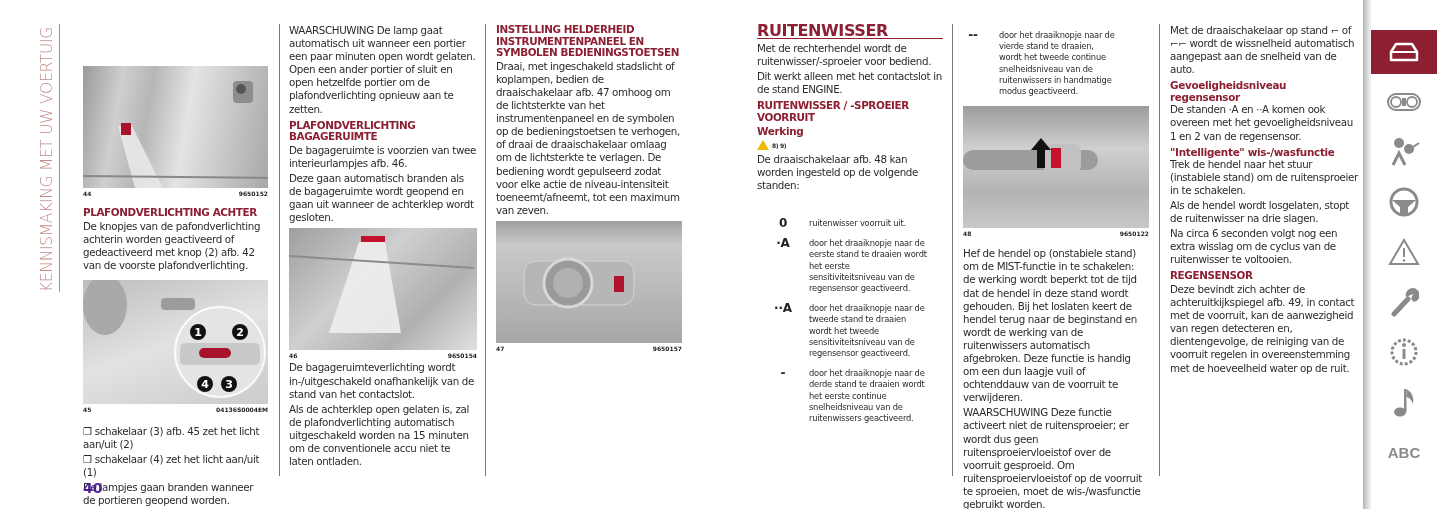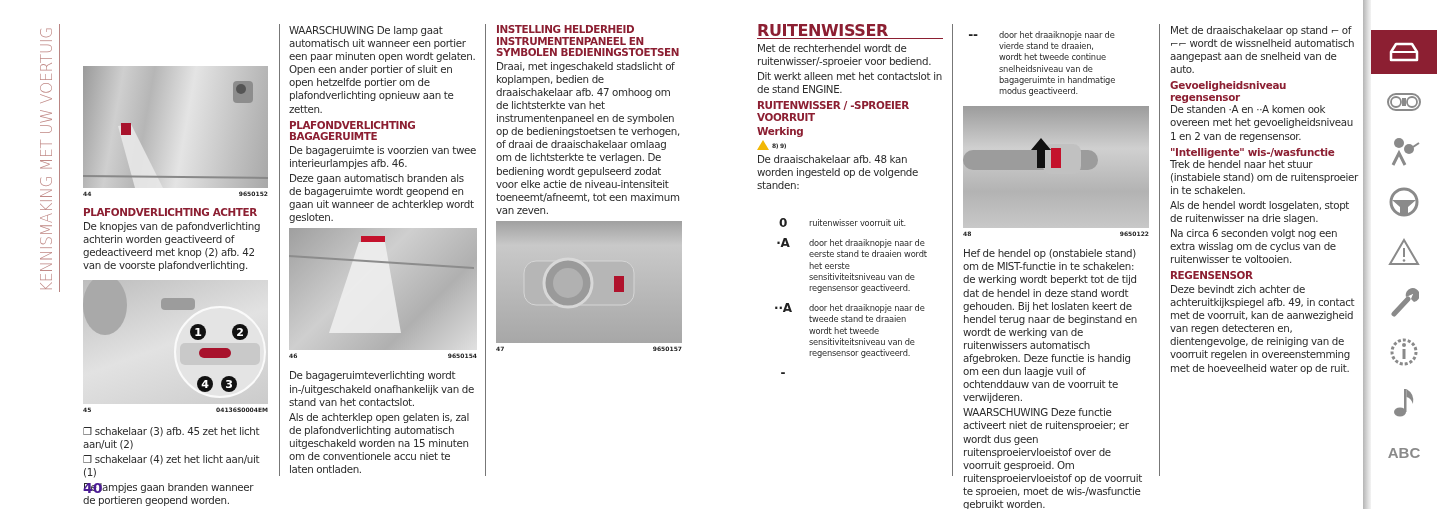--- a/index.html
+++ b/index.html
@@ -106,21 +106,21 @@
     <svg width="185" height="122">
       <polygon points="70,14 96,14 112,105 40,105" fill="#eeeeee" opacity="0.9"></polygon>
       <rect x="72" y="8" width="24" height="6" fill="#c4122c"></rect>
       <line x1="0" y1="28" x2="185" y2="40" stroke="#8c8c8c" stroke-width="2"></line>
     </svg>
   </div>
   <div class="figcap">
     <span>46</span>
     <span>9650154</span>
   </div>
-  <p style="margin-top:8px;">De bagageruimteverlichting wordt in-/uitgeschakeld onafhankelijk van de stand van het contactslot.</p>
+  <p style="">De bagageruimteverlichting wordt in-/uitgeschakeld onafhankelijk van de stand van het contactslot.</p>
   <p>Als de achterklep open gelaten is, zal de plafondverlichting automatisch uitgeschakeld worden na 15 minuten om de conventionele accu niet te laten ontladen.</p>
 </div>
 
 <div class="vrule" style="left:485px; height:452px;"></div>
 
 <div class="col" style="left:496px; width:186px;">
   <h3 class="red" style="margin-top:0;">INSTELLING HELDERHEID INSTRUMENTENPANEEL EN SYMBOLEN BEDIENINGSTOETSEN</h3>
   <p>Draai, met ingeschakeld stadslicht of koplampen, bedien de draaischakelaar afb. 47 omhoog om de lichtsterkte van het instrumentenpaneel en de symbolen op de bedieningstoetsen te verhogen, of draai de draaischakelaar omlaag om de lichtsterkte te verlagen. De bediening wordt gepulseerd zodat voor elke actie de niveau-intensiteit toeneemt/afneemt, tot een maximum van zeven.</p>
   <div class="figure" style="height:122px; margin-top:4px; background:linear-gradient(180deg,#a0a0a0 0%,#c9c9c9 20%,#a7a7a7 100%);">
     <svg width="183" height="122">
@@ -157,30 +157,31 @@
     <div class="pos">
       <span class="sym">·A</span>
       <span class="txt">door het draaiknopje naar de eerste stand te draaien wordt het eerste sensitiviteitsniveau van de regensensor geactiveerd.</span>
     </div>
     <div class="pos">
       <span class="sym">··A</span>
       <span class="txt">door het draaiknopje naar de tweede stand te draaien wordt het tweede sensitiviteitsniveau van de regensensor geactiveerd.</span>
     </div>
     <div class="pos">
       <span class="sym">-</span>
+      <span class="txt">door het draaiknopje naar de derde stand te draaien wordt het eerste continue snelheidsniveau van de ruitenwissers geactiveerd.</span>
     </div>
   </div>
 </div>
 
 <div class="vrule" style="left:952px; height:452px;"></div>
 
 <div class="col" style="left:963px; width:186px;">
   <div class="pos" style="margin-left:-16px; margin-top:6px;">
     <span class="sym">--</span>
-    <span class="txt">door het draaiknopje naar de vierde stand te draaien, wordt het tweede continue snelheidsniveau van de bagageruimte in handmatige modus geactiveerd.</span>
+    <span class="txt">door het draaiknopje naar de vierde stand te draaien, wordt het tweede continue snelheidsniveau van de ruitenwissers in handmatige modus geactiveerd.</span>
   </div>
   <div class="figure" style="height:122px; margin-top:2px; background:linear-gradient(180deg,#9c9c9c,#d0d0d0 35%,#b3b3b3 70%,#c8c8c8);">
     <svg width="184" height="122">
       <rect x="0" y="44" width="135" height="20" rx="10" fill="#9c9c9c"></rect>
       <rect x="80" y="38" width="38" height="30" rx="8" fill="#c1c1c1"></rect>
       <rect x="88" y="42" width="10" height="20" fill="#c4122c"></rect>
       <polygon points="74,62 74,44 68,44 78,32 88,44 82,44 82,62" fill="#111"></polygon>
     </svg>
   </div>
   <div class="figcap">

